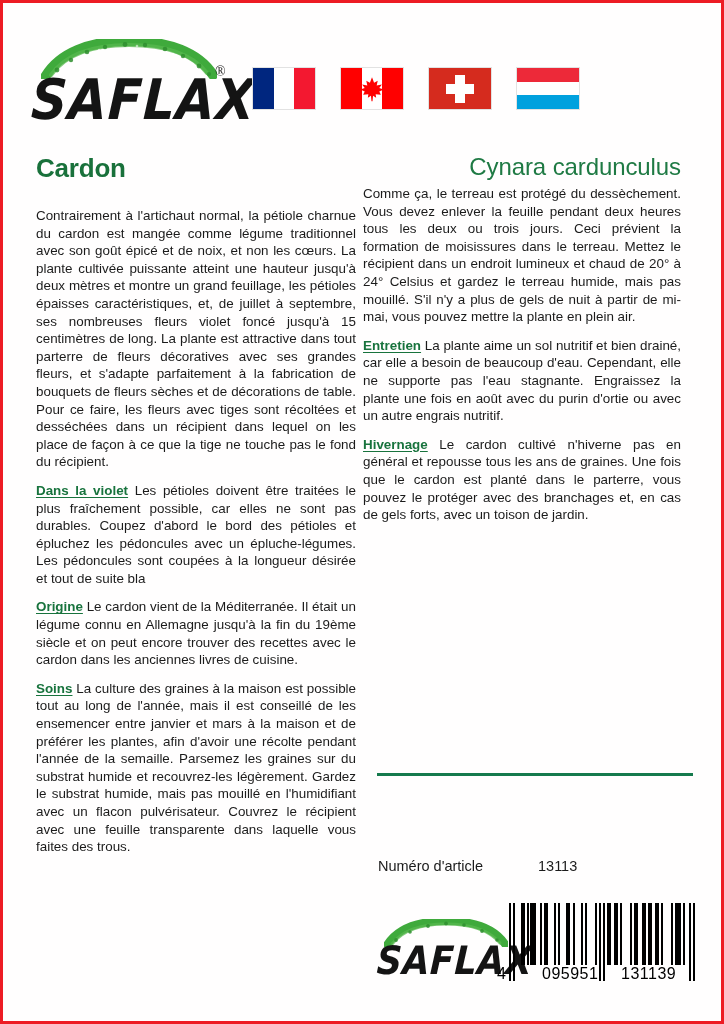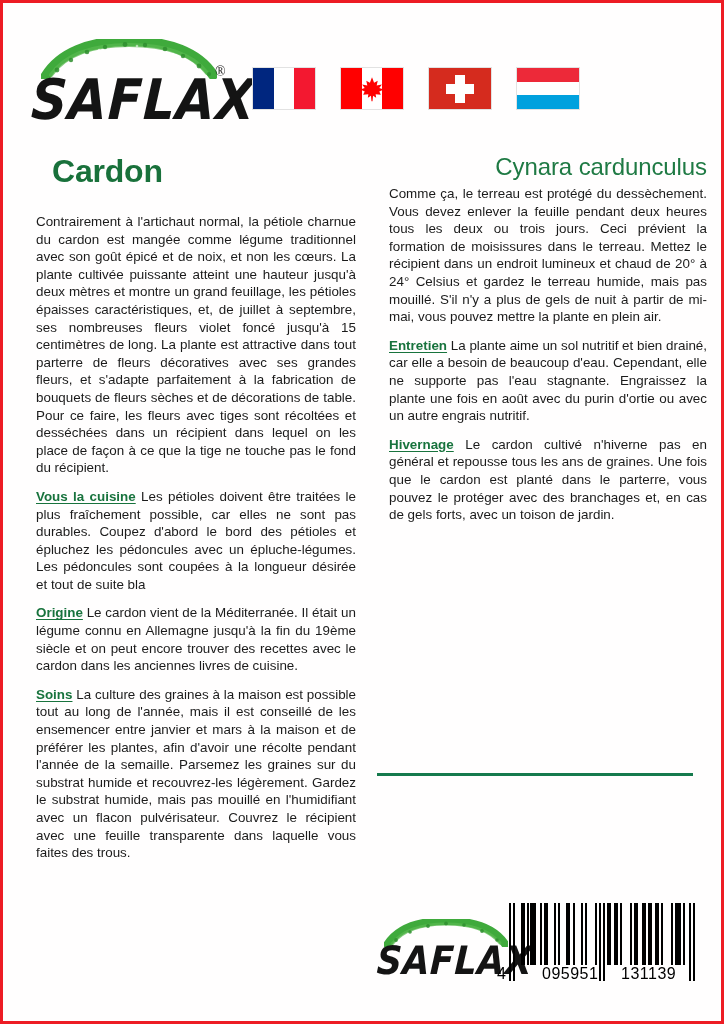--- a/index.html
+++ b/index.html
@@ -128,28 +128,28 @@
     top: 152px;
     width: 320px;
     font-size: 13.4px;
     line-height: 17.6px;
     color: #1b1b1b;
     text-align: justify;
     -webkit-hyphens: none;
     hyphens: none;
   }
   .col-left  { left: 33px; }
-  .col-right { left: 386px; width: 318px; }
+  .col-right { left: 360px; width: 318px; }
 
   .plant-name {
-    font-size: 32px;
+    font-size: 26px;
     font-weight: bold;
     color: #19713b;
     letter-spacing: -0.2px;
-    margin: 0 0 26px 16px;
+    margin: 0 0 26px 0;
     line-height: 1em;
   }
   .latin-name {
     font-size: 24px;
     font-weight: normal;
     color: #1f7a44;
     text-align: right;
     margin: 0 0 6px 0;
     line-height: 1em;
     letter-spacing: -0.1px;
@@ -303,41 +303,45 @@
         <div class="stripe" style="background:#00a1de"></div>
       </div>
     </div>
   </div>
 
   <div class="col col-left">
     <div class="plant-name">Cardon</div>
 
     <p class="para">Contrairement à l'artichaut normal, la pétiole charnue du cardon est mangée comme légume traditionnel avec son goût épicé et de noix, et non les cœurs. La plante cultivée puissante atteint une hauteur jusqu'à deux mètres et montre un grand feuillage, les pétioles épaisses caractéristiques, et, de juillet à septembre, ses nombreuses fleurs violet foncé jusqu'à 15 centimètres de long. La plante est attractive dans tout parterre de fleurs décoratives avec ses grandes fleurs, et s'adapte parfaitement à la fabrication de bouquets de fleurs sèches et de décorations de table. Pour ce faire, les fleurs avec tiges sont récoltées et desséchées dans un récipient dans lequel on les place de façon à ce que la tige ne touche pas le fond du récipient.</p>
 
-    <p class="para"><span class="sect-head">Vous la cuisine</span><span> Les pétioles doivent être traitées le plus fraîchement possible, car elles ne sont pas durables. Coupez d'abord le bord des pétioles et épluchez les pédoncules avec un épluche-légumes. Les pédoncules sont coupées à la longueur désirée et tout de suite bla</span></p>
+    <p class="para"><span class="sect-head">Dans la violet</span><span> Les pétioles doivent être traitées le plus fraîchement possible, car elles ne sont pas durables. Coupez d'abord le bord des pétioles et épluchez les pédoncules avec un épluche-légumes. Les pédoncules sont coupées à la longueur désirée et tout de suite bla</span></p>
 
     <p class="para"><span class="sect-head">Origine</span><span> Le cardon vient de la Méditerranée. Il était un légume connu en Allemagne jusqu'à la fin du 19ème siècle et on peut encore trouver des recettes avec le cardon dans les anciennes livres de cuisine.</span></p>
 
     <p class="para"><span class="sect-head">Soins</span><span>  La culture des graines à la maison est possible tout au long de l'année, mais il est conseillé de les ensemencer entre janvier et mars à la maison et de préférer les plantes, afin d'avoir une récolte pendant l'année de la semaille. Parsemez les graines sur du substrat humide et recouvrez-les légèrement. Gardez le substrat humide, mais pas mouillé en l'humidifiant avec un flacon pulvérisateur. Couvrez le récipient avec une feuille transparente dans laquelle vous faites des trous.</span></p>
   </div>
 
   <div class="col col-right">
     <div class="latin-name">Cynara cardunculus</div>
 
     <p class="para">Comme ça, le terreau est protégé du dessèchement. Vous devez enlever la feuille pendant deux heures tous les deux ou trois jours. Ceci prévient la formation de moisissures dans le terreau. Mettez le récipient dans un endroit lumineux et chaud de 20° à 24° Celsius et gardez le terreau humide, mais pas mouillé. S'il n'y a plus de gels de nuit à partir de mi-mai, vous pouvez mettre la plante en plein air.</p>
 
 
     <p class="para"><span class="sect-head">Entretien</span><span> La plante aime un sol nutritif et bien drainé, car elle a besoin de beaucoup d'eau. Cependant, elle ne supporte pas l'eau stagnante. Engraissez la plante une fois en août avec du purin d'ortie ou avec un autre engrais nutritif.</span></p>
 
     <p class="para"><span class="sect-head">Hivernage</span><span> Le cardon cultivé n'hiverne pas en général et repousse tous les ans de graines. Une fois que le cardon est planté dans le parterre, vous pouvez le protéger avec des branchages et, en cas de gels forts, avec un toison de jardin.</span></p>
   </div>
 
   <div class="divider"></div>
 
   <div class="info-block">
+    <div class="info-row">
+      <div class="info-label">Numéro d'article</div>
+      <div class="info-value">13113</div>
+    </div>
   </div>
 
   <div class="logo-block logo-block-small">
     <svg class="logo-arc" viewBox="0 0 124 28">
       <path d="M3 26 C 13 10, 34 2, 62 2 C 90 2, 111 10, 121 25" stroke="#3faa3c" stroke-width="8" fill="none" stroke-linecap="round"></path>
       <path d="M8 25 C 18 12, 36 5, 62 5 C 88 5, 106 12, 116 24" stroke="#58b84f" stroke-width="3" fill="none" stroke-linecap="round" opacity="0.75"></path>
       <g fill="#2f8f2f" opacity="0.85">
         <circle cx="12" cy="21" r="1.9"></circle>
             <circle cx="26" cy="13" r="1.8"></circle>
         <circle cx="44" cy="7" r="1.9"></circle>

